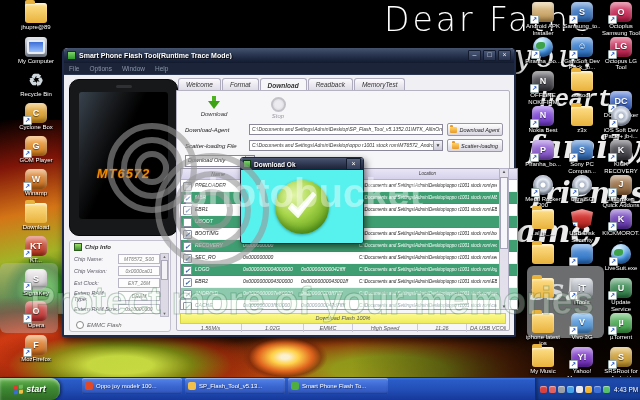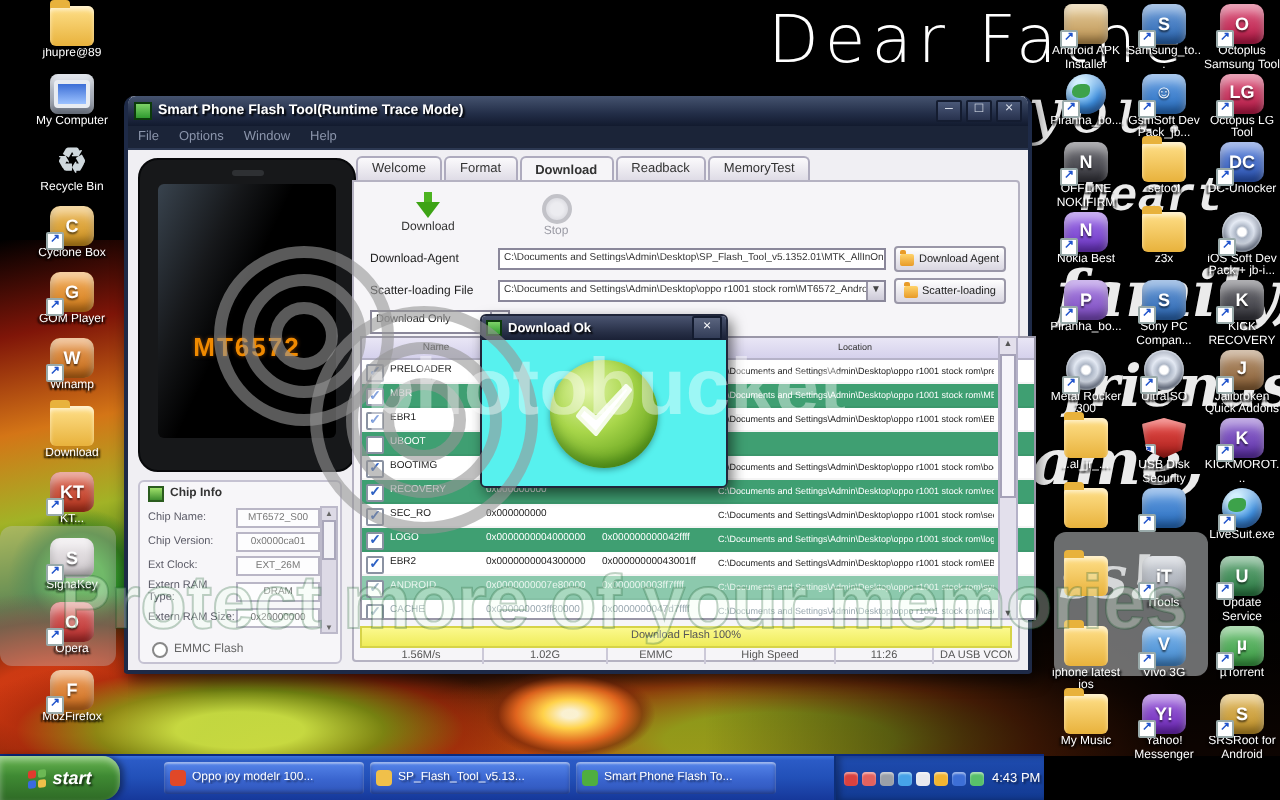--- a/index.html
+++ b/index.html
@@ -69,21 +69,21 @@
   #titlebar{height:15px;background:linear-gradient(#45536f,#222d47 60%,#121a2e);
     border-radius:4px 4px 0 0;display:flex;align-items:center;padding:0 3px;}
   #win-icon{width:7px;height:7px;background:linear-gradient(#7ed368,#2f9a2f);border:1px solid #0c3a0c;margin-right:3px;}
   #win-title{color:#fff;font-size:7px;font-weight:bold;flex:1;white-space:nowrap;overflow:hidden;
     text-shadow:1px 1px 1px #000;}
   .tb-btn{width:11px;height:9px;margin-left:2px;background:linear-gradient(#4a5878,#28324e);
     border:1px solid #141c30;border-radius:1px;color:#dfe4ee;font-size:7px;line-height:8px;text-align:center;}
   #menubar{height:11px;background:#1b2438;display:flex;align-items:center;padding-left:5px;gap:10px;
     border-bottom:1px solid #2c3852;}
   .menu-item{color:#8b95ab;font-size:6.5px;}
-  #win-body{position:relative;width:100%;height:259px;background:#f0eff3;}
+  #win-body{position:relative;width:100%;height:259px;background:#f0eff3;font-style:italic;}
 
   
   #phone{position:absolute;left:5px;top:4px;width:107px;height:155px;background:#17181a;
     border:1px solid #07080a;border-radius:10px;overflow:hidden;}
   #phone-screen{position:absolute;left:9px;top:12px;right:9px;bottom:16px;background:
     linear-gradient(115deg, rgba(90,110,130,.5) 0%, rgba(20,25,30,.2) 28%, #000 46%);border-radius:3px;}
   #phone-speaker{position:absolute;left:50%;top:5px;width:16px;height:3px;margin-left:-8px;background:#2e3033;border-radius:2px;}
   #phone-label{position:absolute;left:0;right:0;top:86px;text-align:center;color:#f08a00;
     font-size:13px;font-weight:bold;letter-spacing:1px;text-shadow:0 0 2px rgba(240,120,0,.5);}
 
@@ -183,23 +183,23 @@
     display:flex;align-items:center;justify-content:center;}
   #ok-circle{width:54px;height:54px;border-radius:50%;
     background:radial-gradient(circle at 35% 28%, #e2f5a8 0%, #a8d64a 40%, #6aa621 75%, #55841a 100%);
     box-shadow:inset 0 -4px 6px rgba(0,60,0,.3), 0 1px 3px rgba(0,40,40,.4);
     display:flex;align-items:center;justify-content:center;}
 
   
   #watermark{position:absolute;inset:0;z-index:7;pointer-events:none;}
 
   
-  #taskbar{position:absolute;left:0;bottom:0;width:522px;height:22px;z-index:8;
+  #taskbar{position:absolute;left:0;bottom:0;width:640px;height:22px;z-index:8;
     background:linear-gradient(#3c74e0 0%,#2b5bc6 10%,#2250b8 50%,#16389a 100%);
-    border-top:1px solid #0a2a80;display:flex;align-items:center;gap:14px;}
+    border-top:1px solid #0a2a80;display:flex;gap:14px;}
   #start-btn{width:60px;height:22px;border-radius:0 9px 9px 0;
     background:linear-gradient(#6cb854 0%,#3f8a33 45%,#2f6b26 100%);
     box-shadow:inset 0 2px 3px rgba(255,255,255,.4), 2px 0 3px rgba(0,0,0,.4);
     display:flex;align-items:center;justify-content:center;gap:3px;}
   #start-flag{width:9px;height:9px;display:grid;grid-template-columns:4px 4px;grid-gap:1px;transform:skewY(-6deg);}
   #start-flag i{display:block;width:4px;height:4px;border-radius:1px;}
   #start-label{color:#fff;font-size:9px;font-weight:bold;font-style:italic;text-shadow:1px 1px 1px rgba(0,0,0,.6);}
   #tasks{display:flex;gap:3px;margin-left:8px;flex:1;}
   .task-btn{width:94px;height:16px;background:linear-gradient(#5585ea,#3a65cf 55%,#2f55ba);
     border-radius:2px;box-shadow:inset 0 1px 1px rgba(255,255,255,.45), inset 0 -1px 2px rgba(0,0,20,.35);
@@ -344,21 +344,21 @@
           <span class="ltr">N</span>
           <span class="sc-badge">↗</span>
         </div>
         <span class="di-label">OFFLINE NOKIFIRM</span>
       </div>
       <div class="desktop-icon" style="position: absolute; left: 563px; top: 71px; width: 38px;">
         <div class="glyph k-folder"></div>
         <span class="di-label">setool</span>
       </div>
       <div class="desktop-icon" style="position: absolute; left: 602px; top: 71px; width: 38px;">
-        <div class="glyph k-app" style="background: linear-gradient(rgba(255, 255, 255, 0.3), rgba(0, 0, 0, 0.12)), rgb(46, 95, 208); border-radius: 5px;">
+        <div class="glyph k-app" style="background: linear-gradient(rgba(255, 255, 255, 0.3), rgba(0, 0, 0, 0.12)), rgb(46, 95, 208); border-radius: 5px; margin-top: 20px;">
           <span class="ltr">DC</span>
           <span class="sc-badge">↗</span>
         </div>
         <span class="di-label">DC-Unlocker</span>
       </div>
       <div class="desktop-icon" style="position: absolute; left: 524px; top: 105.5px; width: 38px;">
         <div class="glyph k-app" style="background: linear-gradient(rgba(255, 255, 255, 0.3), rgba(0, 0, 0, 0.12)), rgb(122, 58, 224); border-radius: 5px;">
           <span class="ltr">N</span>
           <span class="sc-badge">↗</span>
         </div>

